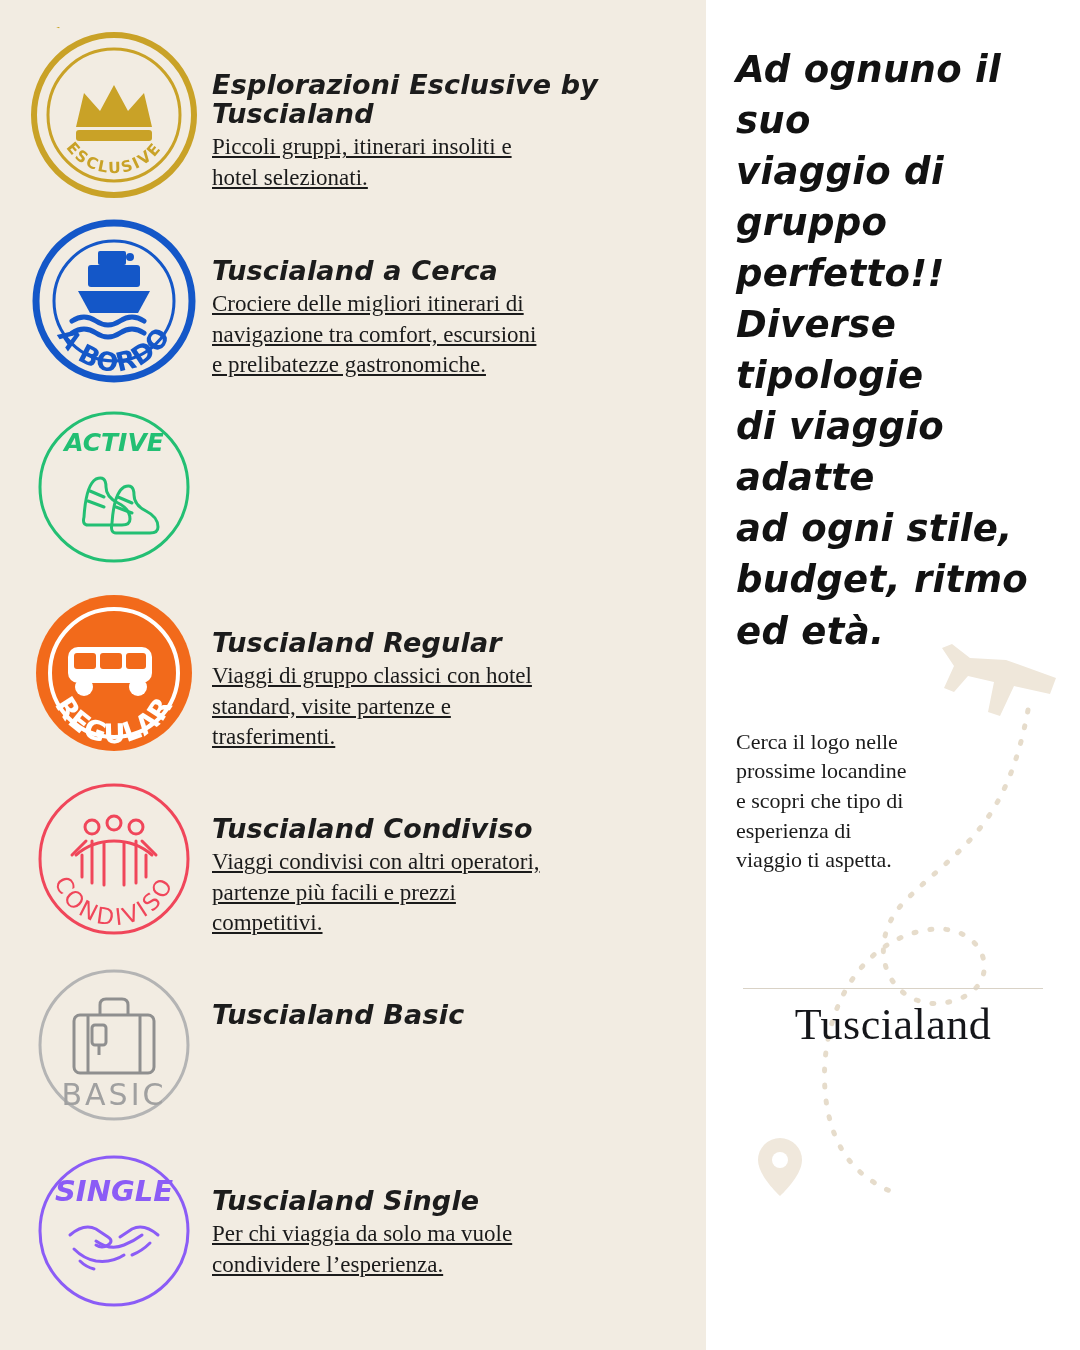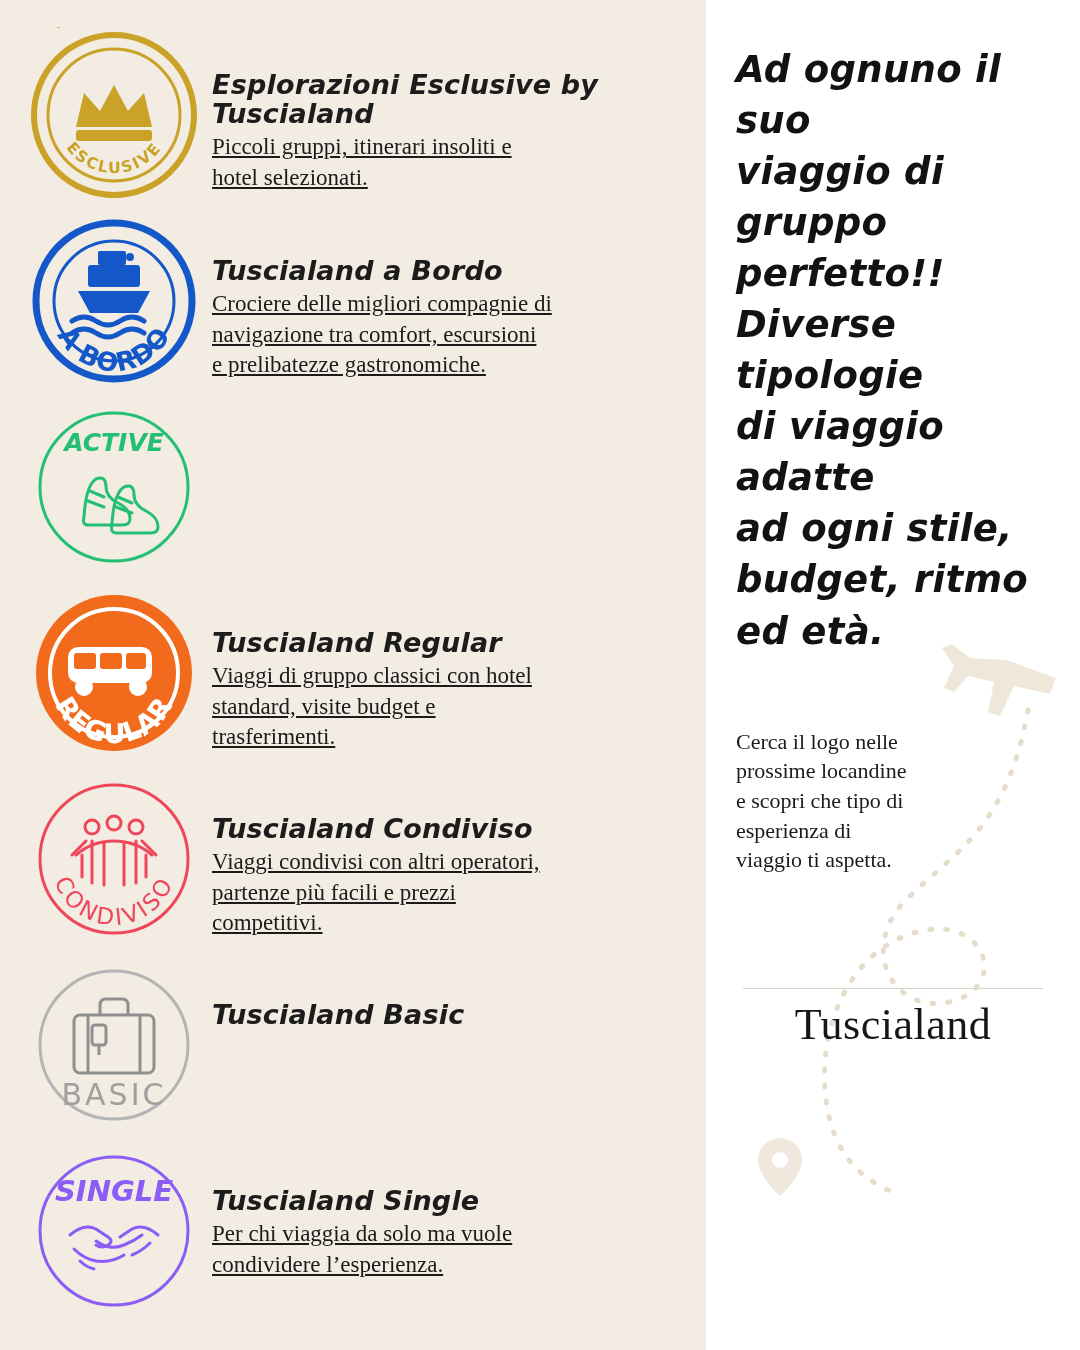--- a/index.html
+++ b/index.html
@@ -149,22 +149,22 @@
           <path d="M52 78 L124 78 L112 100 L64 100 Z" fill="#1457c8"></path>
           <path d="M46 108 q12 -8 24 0 t24 0 t24 0" stroke="#1457c8" stroke-width="5" fill="none" stroke-linecap="round"></path>
           <path d="M46 120 q12 -8 24 0 t24 0 t24 0" stroke="#1457c8" stroke-width="5" fill="none" stroke-linecap="round"></path>
           <path id="arcBot2" d="M26 96 a62,62 0 0 0 124,0" fill="none"></path>
           <text font-family="DejaVu Sans, sans-serif" font-size="26" font-weight="700" fill="#1457c8" letter-spacing="1">
             <textPath href="#arcBot2" startOffset="50%" text-anchor="middle">A BORDO</textPath>
           </text>
         </svg>
       </div>
       <div class="texts">
-        <div class="cat-title">Tuscialand a Bordo</div>
-        <div class="cat-desc">Crociere delle migliori compagnie di navigazione tra comfort, escursioni e prelibatezze gastronomiche.</div>
+        <div class="cat-title">Tuscialand a Cerca</div>
+        <div class="cat-desc">Crociere delle migliori itinerari di navigazione tra comfort, escursioni e prelibatezze gastronomiche.</div>
       </div>
     </div>
 
     <div class="row">
       <div class="badge">
         <svg width="176" height="176" viewBox="0 0 176 176">
           <circle cx="88" cy="88" r="74" fill="none" stroke="#23bf73" stroke-width="3"></circle>
           <text x="88" y="52" text-anchor="middle" font-family="DejaVu Sans, sans-serif" font-size="25" font-weight="700" fill="#23bf73" font-style="italic">ACTIVE</text>
           <g stroke="#23bf73" stroke-width="3" fill="none" stroke-linecap="round">
             <path d="M58 118 q2 -32 12 -38 q10 -4 10 8 q0 10 12 16 q12 6 12 16 q0 6 -8 6 l-34 0 q-6 0 -4 -8 Z"></path>
@@ -189,21 +189,21 @@
             <circle cx="112" cy="102" r="9"></circle>
           </g>
           <path id="arcBot4" d="M24 94 a64,64 0 0 0 128,0" fill="none"></path>
           <text font-family="DejaVu Sans, sans-serif" font-size="27" font-weight="700" fill="#ffffff" letter-spacing="1">
             <textPath href="#arcBot4" startOffset="50%" text-anchor="middle">REGULAR</textPath>
           </text>
         </svg>
       </div>
       <div class="texts">
         <div class="cat-title">Tuscialand Regular</div>
-        <div class="cat-desc">Viaggi di gruppo classici con hotel standard, visite budget e trasferimenti.</div>
+        <div class="cat-desc">Viaggi di gruppo classici con hotel standard, visite partenze e trasferimenti.</div>
       </div>
     </div>
 
     <div class="row">
       <div class="badge">
         <svg width="176" height="176" viewBox="0 0 176 176">
           <circle cx="88" cy="88" r="74" fill="none" stroke="#f0465a" stroke-width="3"></circle>
           <g stroke="#f0465a" stroke-width="3" fill="none" stroke-linecap="round">
             <circle cx="66" cy="56" r="7"></circle>
               <circle cx="88" cy="52" r="7"></circle>

